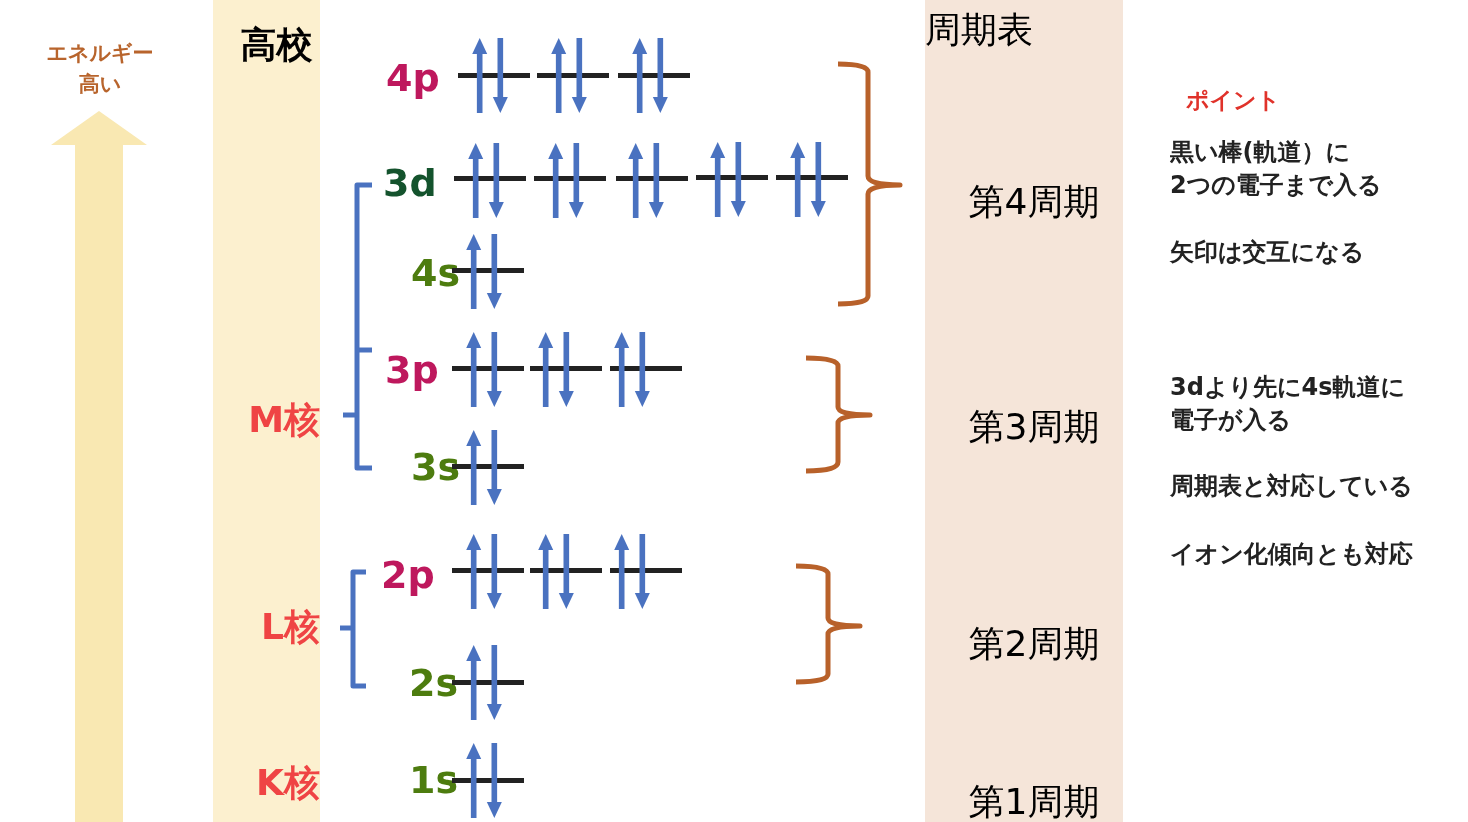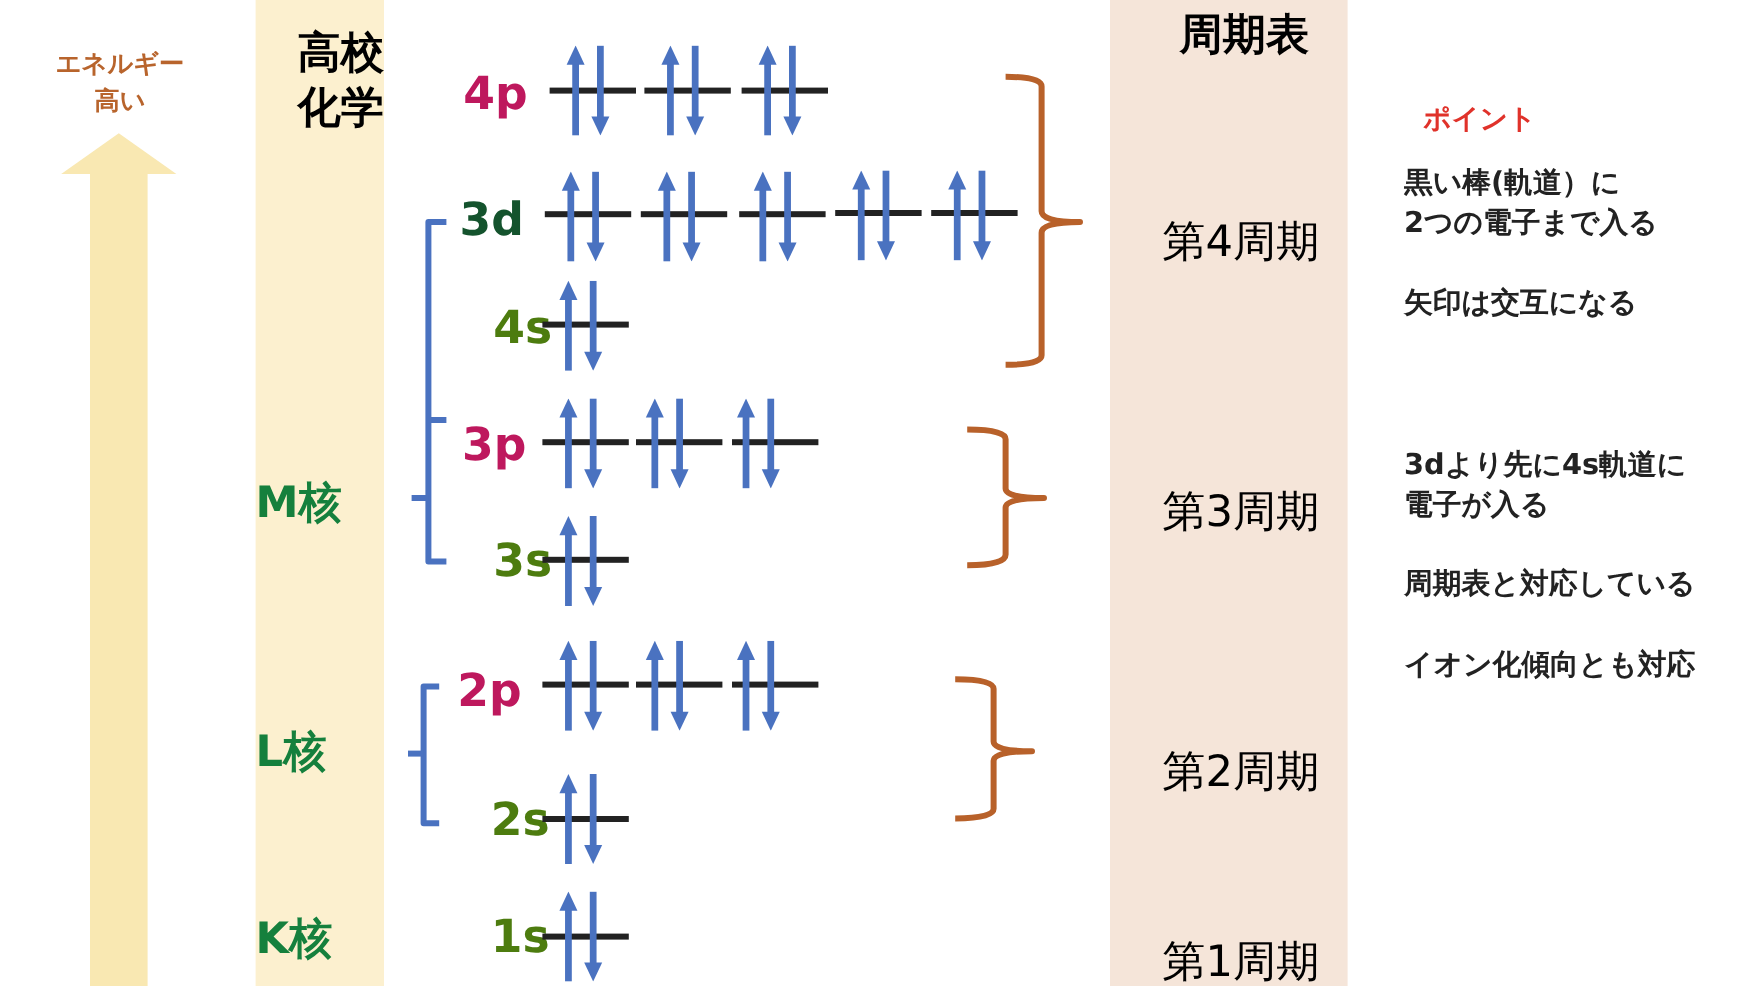--- a/index.html
+++ b/index.html
@@ -9,30 +9,30 @@
     font-family: "DejaVu Sans", "Liberation Sans", sans-serif;
   }
   .abs { position: absolute; }
   .energy-label {
     left: 20px; top: 38px; width: 160px; text-align: center;
     color: #b8642c; font-weight: bold; font-size: 21px; line-height: 31px;
   }
   .col-shell { left: 213px; top: 0; width: 107px; height: 822px; background: #fcf0cf; }
   .col-period { left: 925px; top: 0; width: 198px; height: 822px; background: #f5e5d9; }
   .shell-title {
-    left: 213px; top: 22px; width: 107px; text-align: right;
-    font-weight: bold; font-size: 36px; line-height: 46px; color: #000;
+    left: 213px; top: 22px; width: 107px; text-align: center;
+    font-weight: bold; font-size: 36px; line-height: 46px; color: #000; padding-left: 10px;
   }
   .shell-label {
-    width: 107px; left: 213px; text-align: left;
-    font-weight: bold; font-size: 36px; color: #15803d; line-height: 40px;
+    width: 107px; left: 213px; text-align: right;
+    font-weight: bold; font-size: 36px; color: #ef4444; line-height: 40px;
   }
   .period-title {
-    left: 925px; top: 8px; width: 166px; text-align: right;
-    font-weight: bold; font-size: 36px; color: #000; line-height: 44px;
+    left: 925px; top: 8px; width: 166px; text-align: left;
+    font-weight: normal; font-size: 36px; color: #000; line-height: 44px;
   }
   .period-label {
     left: 925px; width: 218px; text-align: center;
     font-weight: normal; font-size: 36px; color: #000; line-height: 40px; margin-top: 19px;
   }
   .orb-label { font-weight: bold; font-size: 38px; line-height: 40px; }
   .c-p { color: #be185d; }
   .c-d { color: #14532d; }
   .c-s { color: #4d7c0f; margin-left: 26px; }
   .notes {
@@ -48,21 +48,20 @@
 <div class="abs energy-label">
   <div>エネルギー</div>
   <div>高い</div>
 </div>
 
 <div class="abs col-shell"></div>
 <div class="abs col-period"></div>
 
 <div class="abs shell-title">
   <div>高校</div>
-  <div>化学</div>
 </div>
 <div class="abs shell-label" style="top:400px">M核</div>
 <div class="abs shell-label" style="top:607px">L核</div>
 <div class="abs shell-label" style="top:763px">K核</div>
 
 <div class="abs period-title">周期表</div>
 <div class="abs period-label" style="top:163px">第4周期</div>
 <div class="abs period-label" style="top:388px">第3周期</div>
 <div class="abs period-label" style="top:605px">第2周期</div>
 <div class="abs period-label" style="top:763px">第1周期</div>

